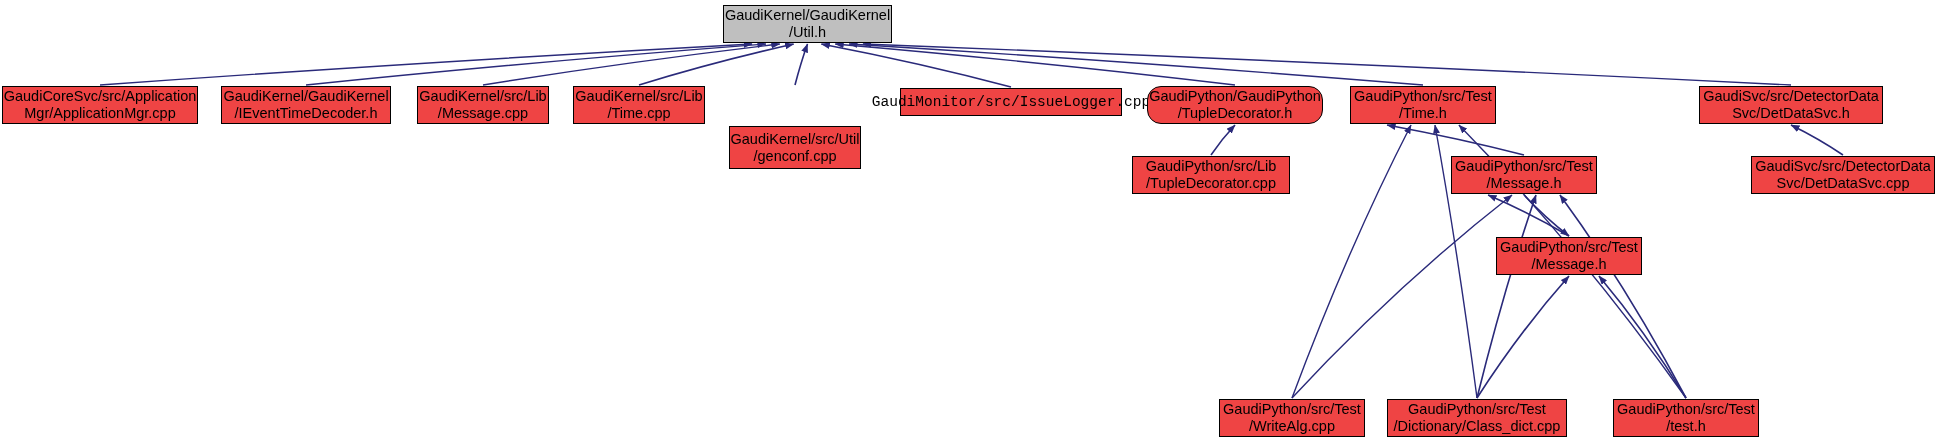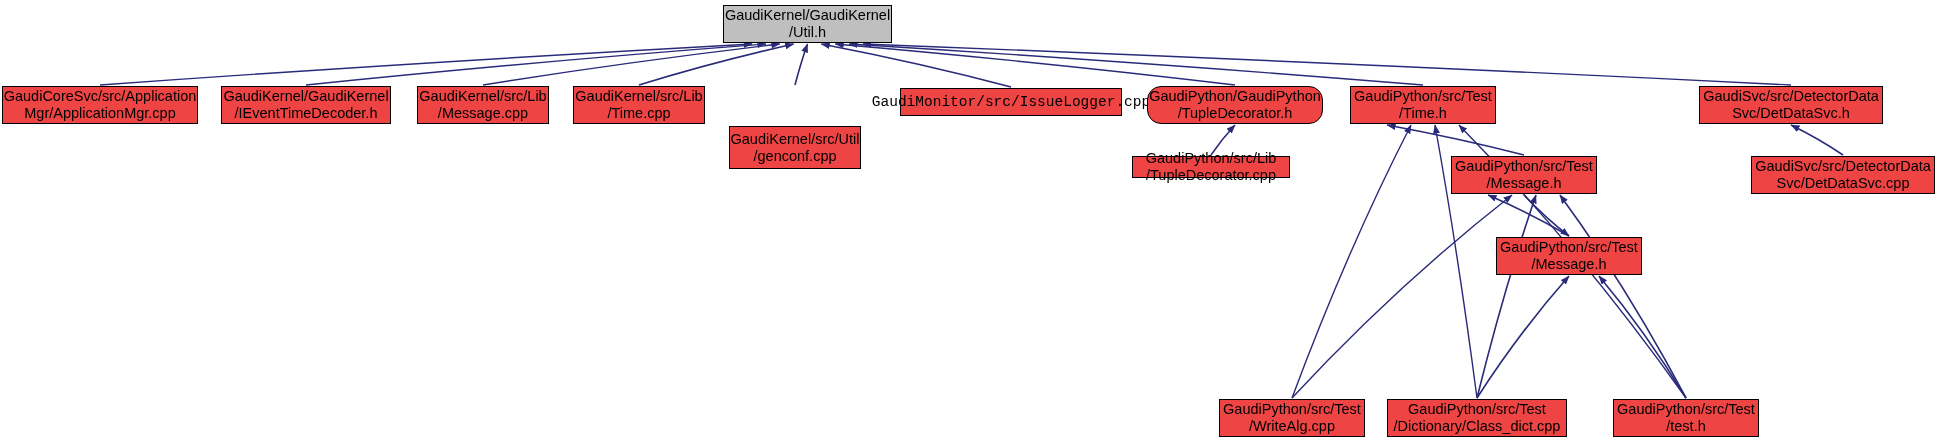--- a/index.html
+++ b/index.html
@@ -117,21 +117,21 @@
         <span class="line">/TupleDecorator.h</span>
       </div>
       <div class="node" style="left: 1350px; top: 86px; width: 146px; height: 38px;">
         <span class="line">GaudiPython/src/Test</span>
         <span class="line">/Time.h</span>
       </div>
       <div class="node" style="left: 1699px; top: 86px; width: 184px; height: 38px;">
         <span class="line">GaudiSvc/src/DetectorData</span>
         <span class="line">Svc/DetDataSvc.h</span>
       </div>
-      <div class="node" style="left: 1132px; top: 156px; width: 158px; height: 22px;">
+      <div class="node" style="left: 1132px; top: 156px; width: 158px; height: 38px;">
         <span class="line">GaudiPython/src/Lib</span>
         <span class="line">/TupleDecorator.cpp</span>
       </div>
       <div class="node" style="left: 1451px; top: 156px; width: 146px; height: 38px;">
         <span class="line">GaudiPython/src/Test</span>
         <span class="line">/Message.h</span>
       </div>
       <div class="node" style="left: 1751px; top: 156px; width: 184px; height: 38px;">
         <span class="line">GaudiSvc/src/DetectorData</span>
         <span class="line">Svc/DetDataSvc.cpp</span>

